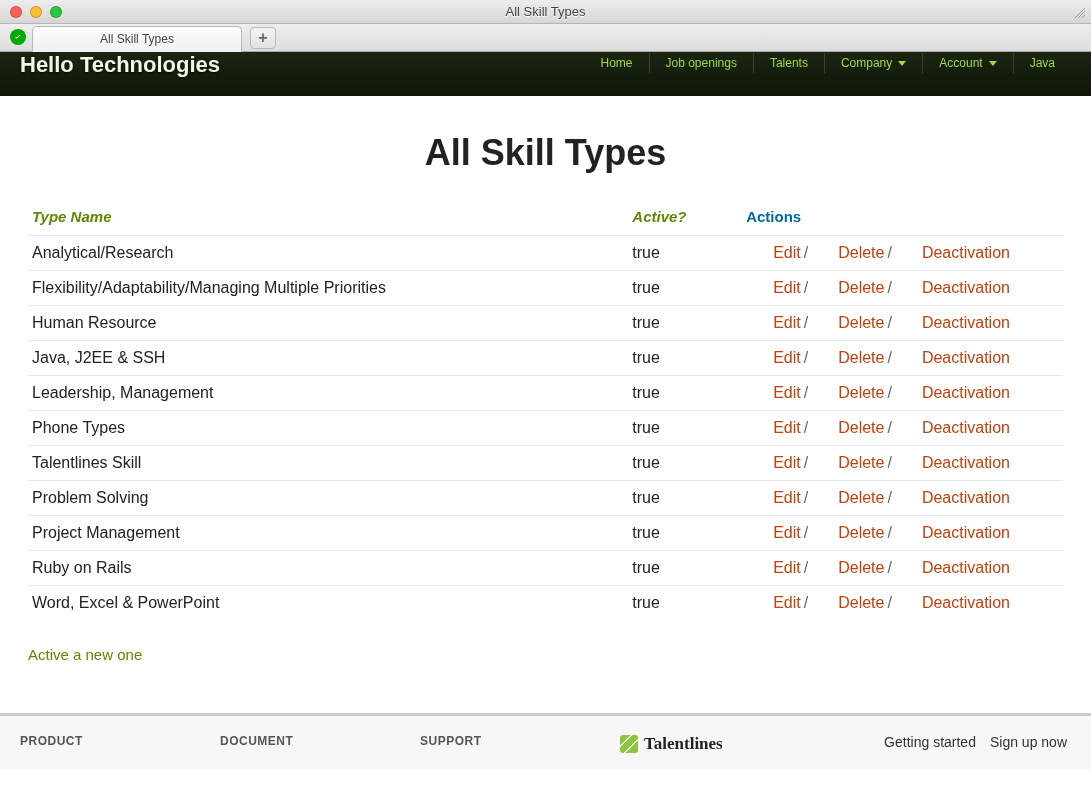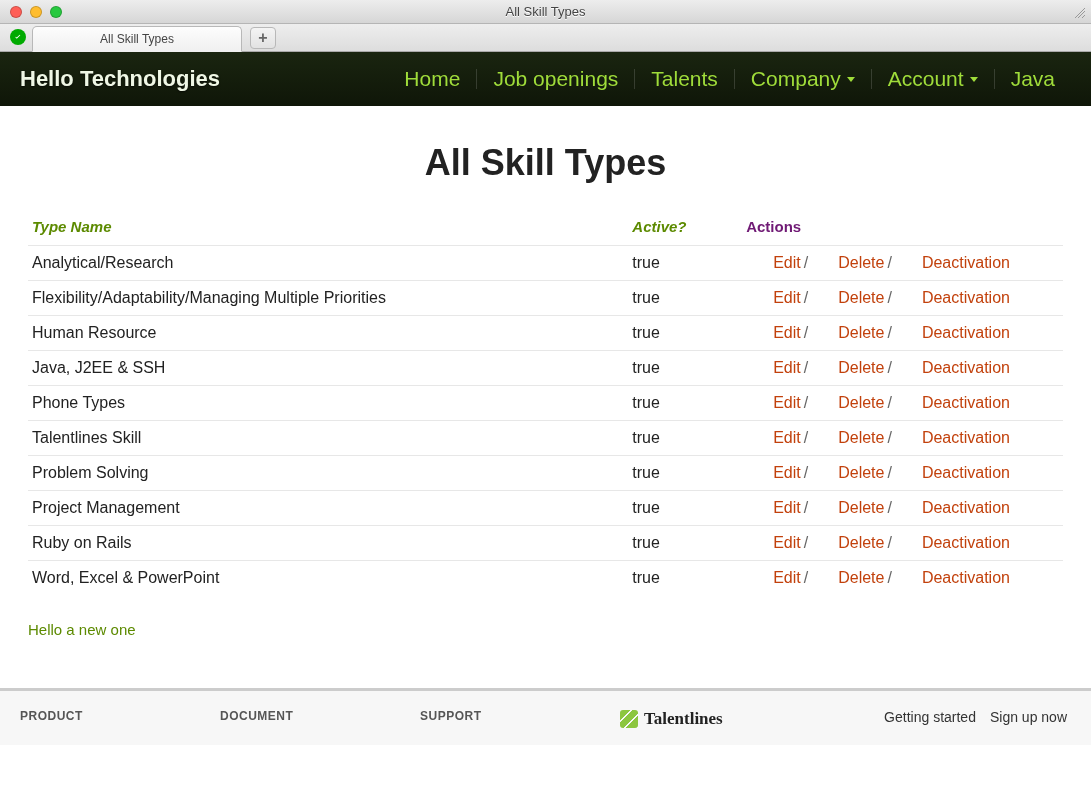--- a/index.html
+++ b/index.html
@@ -47,46 +47,46 @@
   }
   .newtab {
     width:26px; height:22px; margin-left:8px; margin-bottom:2px;
     background:linear-gradient(#f4f4f4,#e2e2e2); border:1px solid #b8b8b8; border-radius:4px;
     display:flex;align-items:center;justify-content:center; color:#666; font-size:16px; font-weight:bold; cursor:pointer;
   }
   
   .topnav {
     background: linear-gradient(#1a2510, #0f1608);
     color: #b6ff4a;
-    height: 54px;
-    display:flex; align-items:center; padding: 0 20px;
+    height: 44px;
+    display:flex; align-items:flex-start; padding: 0 20px;
   }
   .brand {
     color:#eff7e5; font-size:22px; font-weight:700; text-shadow:0 1px 2px rgba(0,0,0,0.6);
   }
   .nav-spacer{flex:1;}
   .nav-items{display:flex; align-items:center;}
   .nav-item{
-    color:#9fdc3a; font-size:21px; padding:4px 16px; cursor:pointer; display:flex; align-items:center;gap:6px;
+    color:#9fdc3a; font-size:12px; padding:4px 16px; cursor:pointer; display:flex; align-items:center;gap:6px;
   }
   .nav-sep{width:1px;height:20px;background:rgba(255,255,255,0.15);}
   .caret{
     width:0;height:0;border-left:4px solid transparent;border-right:4px solid transparent;border-top:5px solid #9fdc3a; display:inline-block;
   }
   
   .page{padding:24px 28px 24px 28px;}
   h1.page-title{
     text-align:center; font-size:36px; font-weight:800; color:#222; margin: 12px 0 28px 0;
   }
   table.skill-table{width:100%; border-collapse:collapse;}
   .skill-table th{
     text-align:left; font-size:15px; font-weight:700; padding:6px 4px 10px 4px;
   }
   .skill-table th.sortable{color:#5c8a00; cursor:pointer;font-style:italic;}
-  .skill-table th.actions-h{color:#701a75;}
+  .skill-table th.actions-h{color:#0369a1;}
   .skill-table tbody tr{border-top:1px solid #e7e7e7;}
   .skill-table td{padding:8px 4px; font-size:16px; color:#222;}
   .skill-table td.actions a{color:#c2410c; text-decoration:none; cursor:pointer;margin-left:27px;}
   .skill-table td.actions .slash{color:#666; padding:0 3px;}
   .col-name{width:58%;}
   .col-active{width:11%;}
   .col-actions{width:31%;}
   .create-link{display:inline-block; margin-top:26px; color:#5c8a00; font-size:15px; cursor:pointer;}
   
   .footer{
@@ -198,20 +198,25 @@
           <td>Human Resource</td>
           <td>true</td>
           <td class="actions"><a>Edit</a><span class="slash">/</span><a>Delete</a><span class="slash">/</span><a>Deactivation</a></td>
         </tr>
         <tr>
           <td>Java, J2EE &amp; SSH</td>
           <td>true</td>
           <td class="actions"><a>Edit</a><span class="slash">/</span><a>Delete</a><span class="slash">/</span><a>Deactivation</a></td>
         </tr>
         <tr>
+          <td>Leadership, Management</td>
+          <td>true</td>
+          <td class="actions"><a>Edit</a><span class="slash">/</span><a>Delete</a><span class="slash">/</span><a>Deactivation</a></td>
+        </tr>
+        <tr>
           <td>Phone Types</td>
           <td>true</td>
           <td class="actions"><a>Edit</a><span class="slash">/</span><a>Delete</a><span class="slash">/</span><a>Deactivation</a></td>
         </tr>
         <tr>
           <td>Talentlines Skill</td>
           <td>true</td>
           <td class="actions"><a>Edit</a><span class="slash">/</span><a>Delete</a><span class="slash">/</span><a>Deactivation</a></td>
         </tr>
         <tr>
@@ -230,21 +235,21 @@
           <td class="actions"><a>Edit</a><span class="slash">/</span><a>Delete</a><span class="slash">/</span><a>Deactivation</a></td>
         </tr>
         <tr>
           <td>Word, Excel &amp; PowerPoint</td>
           <td>true</td>
           <td class="actions"><a>Edit</a><span class="slash">/</span><a>Delete</a><span class="slash">/</span><a>Deactivation</a></td>
         </tr>
       </tbody>
   </table>
 
-  <a class="create-link">Hello a new one</a>
+  <a class="create-link">Active a new one</a>
 </div>
 
 <div class="footer foot-wrap">
   <div class="foot-col">
     <h4>PRODUCT</h4>
 
   </div>
   <div class="foot-col">
     <h4>DOCUMENT</h4>
 

